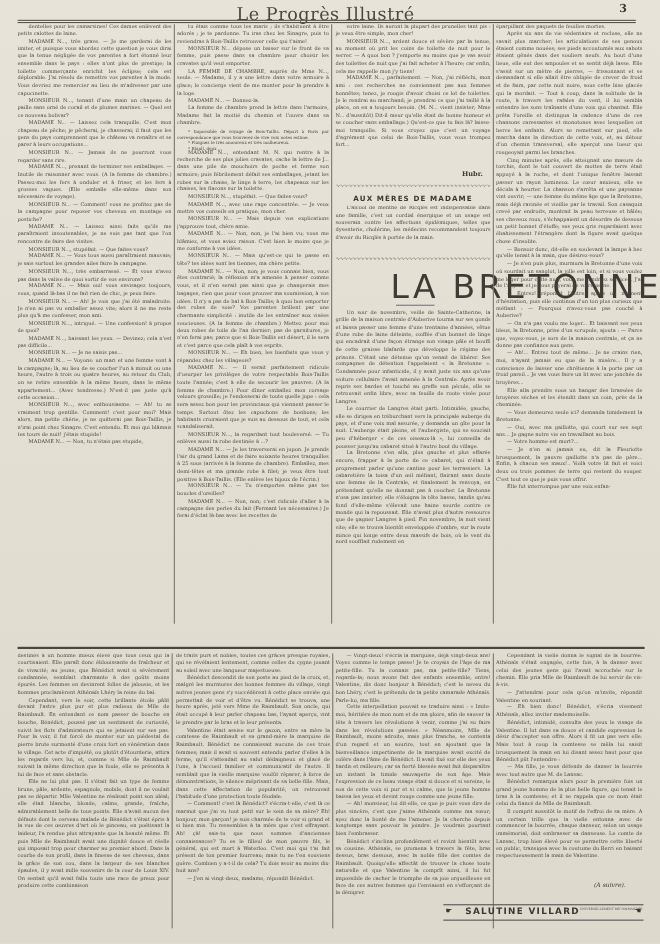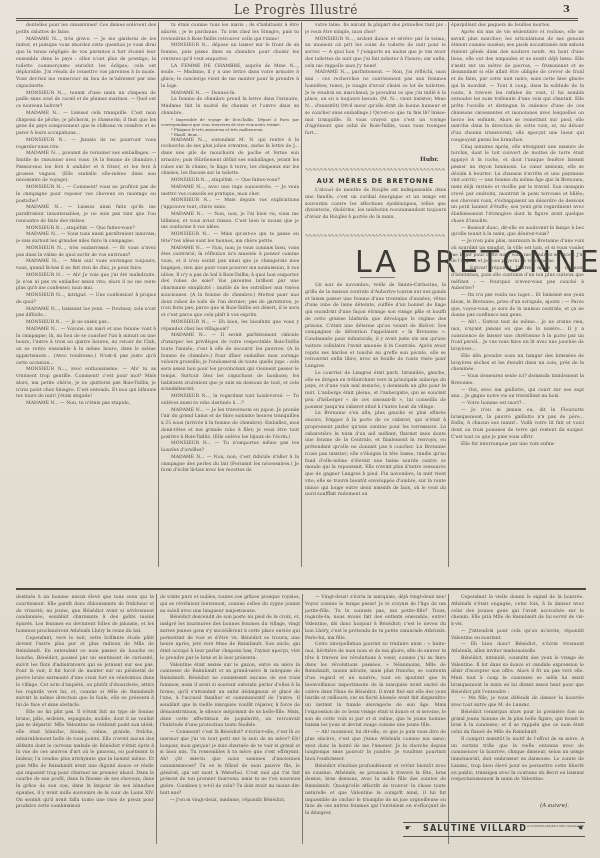--- a/index.html
+++ b/index.html
@@ -1,19 +1,19 @@
 <!DOCTYPE html>
 <html><head>
 <meta charset="utf-8">
 <style>
   html,body{margin:0;padding:0;}
   body{width:600px;height:858px;background:#e4e0d4;overflow:hidden;position:relative;font-family:"DejaVu Serif",serif;color:#3a3834;}
   .page{position:absolute;left:0;top:0;width:600px;height:858px;background:linear-gradient(180deg,#e7e3d8 0%,#e2ded2 50%,#ddd9cd 100%);}
   .header{position:absolute;left:16px;top:0;width:560px;height:20px;}
-  .header .title{position:absolute;left:0;right:0;top:3px;text-align:center;font-size:12px;letter-spacing:0.5px;color:#4a4740;}
+  .header .title{position:absolute;left:0;right:0;top:3px;text-align:center;font-size:16px;letter-spacing:0.5px;color:#4a4740;}
   .header .pagenum{position:absolute;right:6px;top:3px;font-size:10px;font-weight:bold;color:#3a3834;}
   .rule{position:absolute;background:#5a5750;}
   .col{position:absolute;font-size:4.6px;line-height:6.75px;text-align:justify;color:#4a4840;overflow:hidden;}
   .col p{margin:0;text-indent:10px;}
   .vsep{position:absolute;width:1px;background:#7a776e;}
   .wavy{position:absolute;height:3px;font-size:5px;line-height:3px;overflow:hidden;color:#6a675f;letter-spacing:-0.5px;white-space:nowrap;}
   .section-head{position:absolute;font-family:"DejaVu Sans",sans-serif;font-weight:bold;font-size:6.5px;letter-spacing:1px;text-align:center;color:#3a3834;}
   .big-title{position:absolute;font-family:"DejaVu Sans",sans-serif;font-size:30px;letter-spacing:3px;color:#3e3b36;font-weight:normal;white-space:nowrap;}
   .signature{position:absolute;font-weight:bold;font-size:6px;color:#3a3834;}
   .ad{position:absolute;left:403px;top:822px;width:182px;height:13px;border-top:1px solid #555;border-bottom:1px solid #555;}
@@ -84,21 +84,21 @@
 
   <div class="col" style="left:305px;top:22px;width:141px;height:130px;">
     <p>votre laine. Ils auront la plupart des prunelles tant pis : je veux être simple, mon cher!</p>
     <p>MONSIEUR N..., ardent douce et sévère par la tenue, au moment où prit les coins de toilette de nuit pour le serrer. — A quoi bon ? j'emporte au moins que je vas avoir des toilettes de nuit que j'ai fait acheter à l'heure; car enfin, cela me rappelle mon j'y tiens!</p>
     <p>MADAME N..., parfaitement. — Non, j'ai réfléchi, mon ami : ces recherches ne conviennent pas aux femmes honnêtes; tenez, je rougis d'avoir choisi ce lot de toilettes. Je le rendrai au marchand; je prendrai ce que j'ai taillé à la place, on en a toujours besoin. (M. N... vient insister; Mme N... d'aussitôt) Dit-il meur qu'elle était de bonne humeur et se coucher sans emballage.) Qu'est-ce que tu fais là? laisse-moi tranquille. Si vous croyez que c'est un voyage d'agrément que celui de Bois-Taillis, vous vous trompez fort...</p>
   </div>
   <div class="signature" style="left:420px;top:155px;">Hubr.</div>
 
   <div class="wavy" style="left:305px;top:168px;width:141px;">∿∿∿∿∿∿∿∿∿∿∿∿∿∿∿∿∿∿∿∿∿∿∿∿∿∿∿∿∿∿∿∿∿∿∿∿∿∿∿</div>
 
-  <div class="section-head" style="left:305px;top:177px;width:141px;">AUX MÈRES DE BRETONNE</div>
+  <div class="section-head" style="left:305px;top:177px;width:141px;">AUX MÈRES DE MADAME</div>
   <div class="col" style="left:305px;top:187px;width:141px;height:34px;">
     <p>L'alcool de menthe de Ricqlès est indispensable dans une famille, c'est un cordial énergique et un usage est souverain contre les affections épidémiques, telles que dysenterie, cholérine, les médecins recommandent toujours d'avoir du Ricqlès à portée de la main.</p>
   </div>
 
   <div class="wavy" style="left:305px;top:234px;width:141px;">∿∿∿∿∿∿∿∿∿∿∿∿∿∿∿∿∿∿∿∿∿∿∿∿∿∿∿∿∿∿∿∿∿∿∿∿∿∿∿</div>
 
   <div class="big-title" style="left:307px;top:244px;margin-left:48px;">LA BRETONNE</div>
   <div class="rule" style="left:360px;top:277px;width:35px;height:1px;background:#777;"></div>
 
   <div class="col" style="left:305px;top:282px;width:141px;height:285px;">

